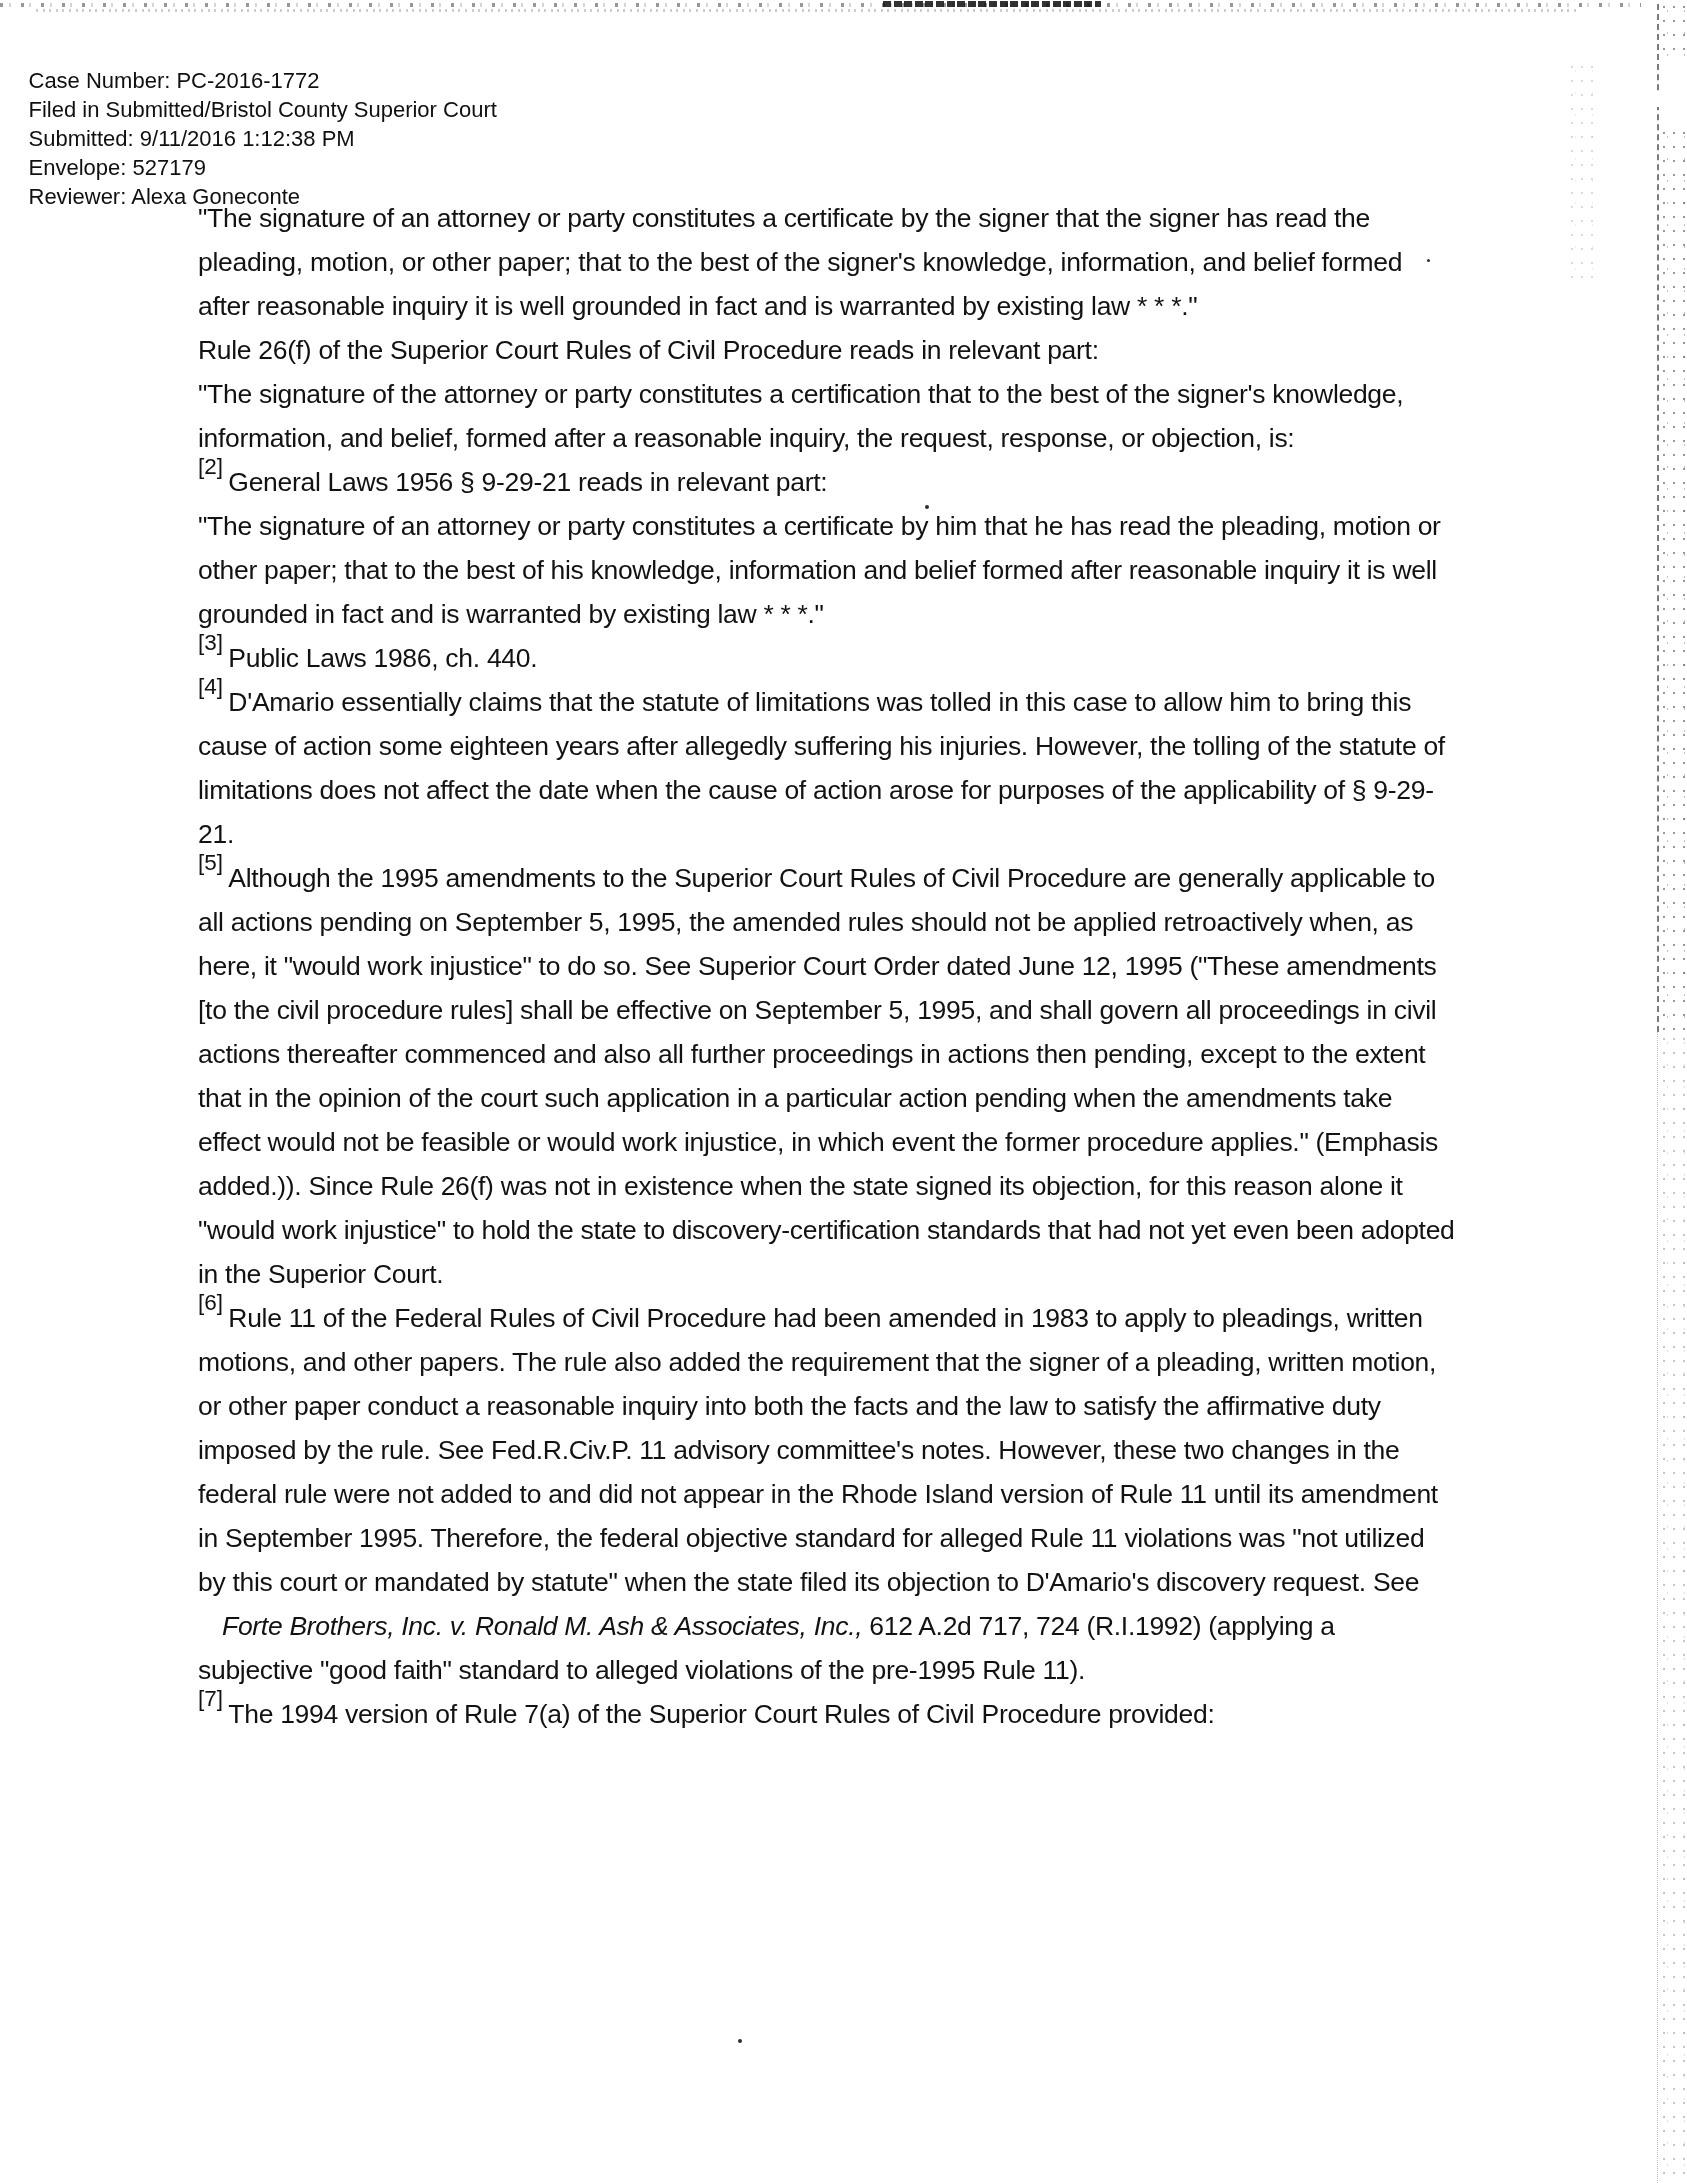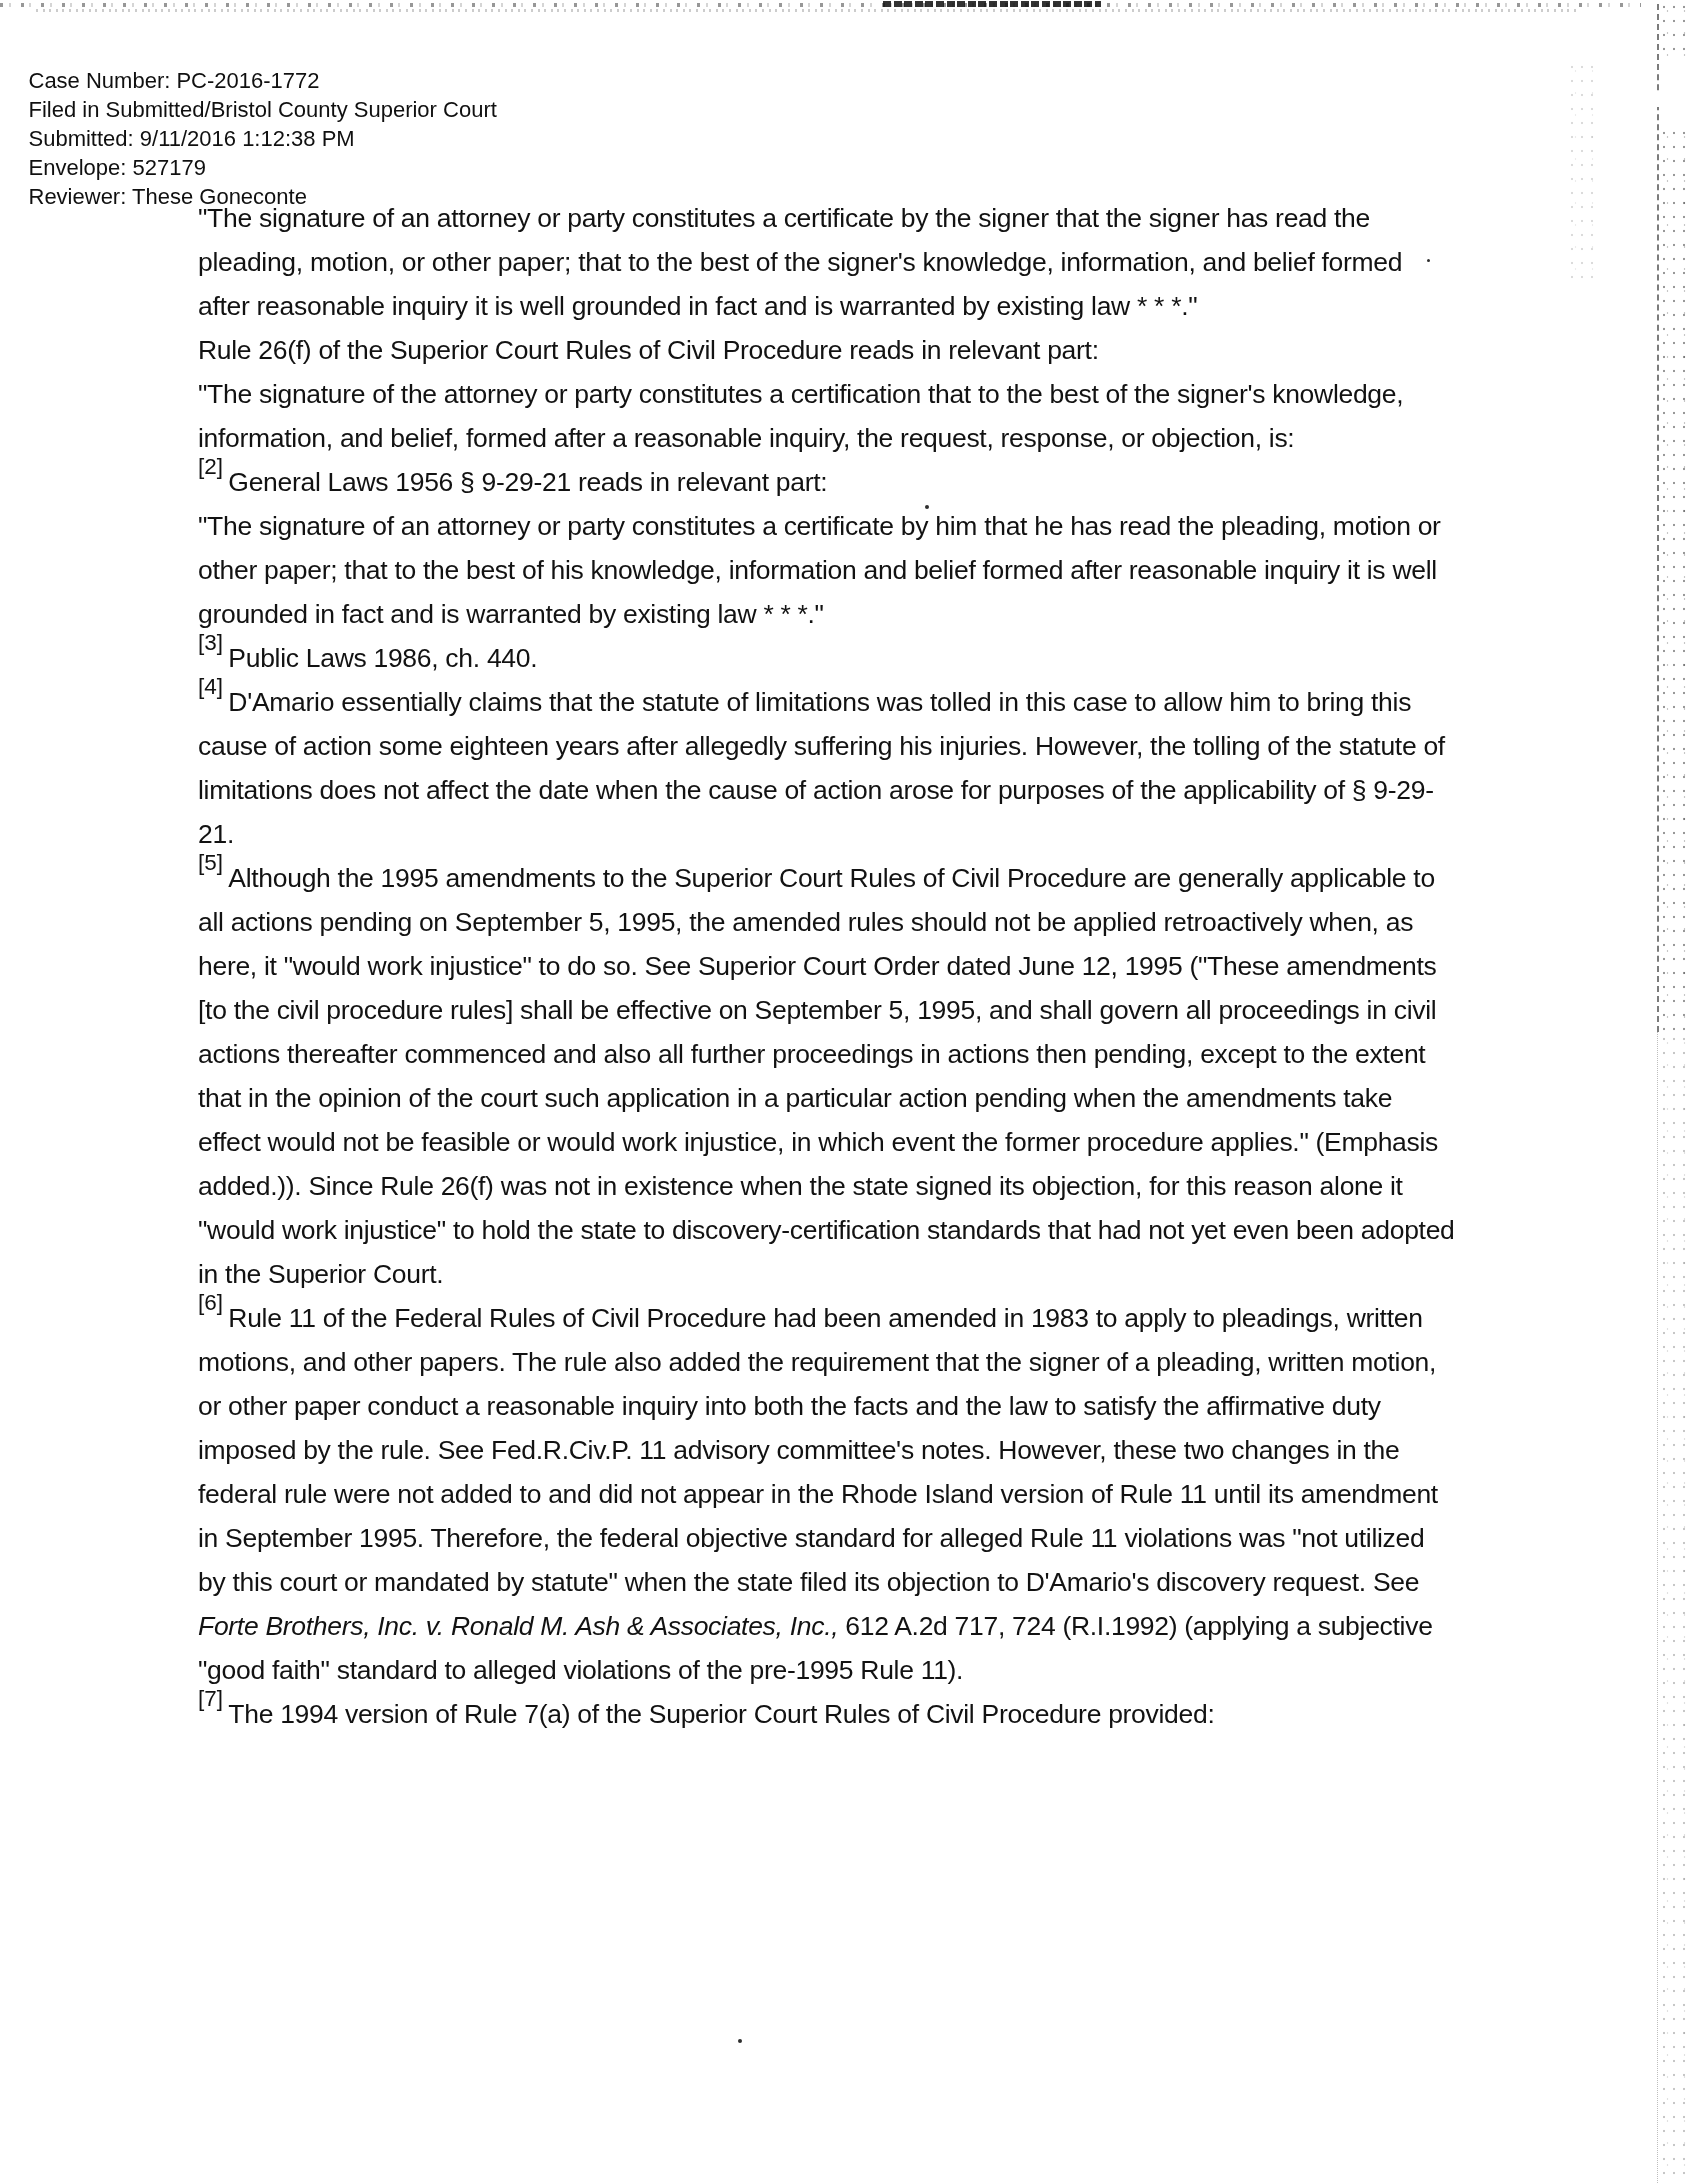--- a/index.html
+++ b/index.html
@@ -39,21 +39,21 @@
   .stamp{position:absolute;left:16.5px;top:66px;font-size:22px;line-height:29px;color:#101010;white-space:nowrap;margin-left:12px;}
 
   
   .body-text{
     position:absolute;left:198px;top:196px;width:1257px;
     font-size:26.5px;line-height:44px;letter-spacing:-0.3px;color:#121212;
     text-align:left;
   }
   .para{margin:0;padding:0;}
   sup.fn{font-size:22.5px;line-height:0;position:relative;top:-0.32em;letter-spacing:0;margin-right:5.3px;}
-  em{font-style:italic;}
+  em{font-style:italic;margin-left:24px;}
 </style>
 </head>
 <body>
 
 <div class="page">
 
   <div class="noise-a"></div>
   <div class="noise-b"></div>
   <div class="noise-dark"></div>
   <div class="edge-dash"></div>
@@ -65,21 +65,21 @@
   <div class="spk spk4"></div>
   <div class="dot dot1"></div>
   <div class="dot dot2"></div>
   <div class="dot dot3"></div>
 
   <div class="stamp">
     <div>Case Number: PC-2016-1772</div>
     <div>Filed in Submitted/Bristol County Superior Court</div>
     <div>Submitted: 9/11/2016 1:12:38 PM</div>
     <div>Envelope: 527179</div>
-    <div>Reviewer: These Goneconte</div>
+    <div>Reviewer: Alexa Goneconte</div>
   </div>
 
   <div class="body-text">
       <div class="para"><span>"The signature of an attorney or party constitutes a certificate by the signer that the signer has read the pleading, motion, or other paper; that to the best of the signer's knowledge, information, and belief formed after reasonable inquiry it is well grounded in fact and is warranted by existing law * * *."</span></div>
       <div class="para"><span>Rule 26(f) of the Superior Court Rules of Civil Procedure reads in relevant part:</span></div>
       <div class="para"><span>"The signature of the attorney or party constitutes a certification that to the best of the signer's knowledge, information, and belief, formed after a reasonable inquiry, the request, response, or objection, is:</span></div>
       <div class="para"><sup class="fn">[2]</sup><span>General Laws 1956 § 9-29-21 reads in relevant part:</span></div>
       <div class="para"><span>"The signature of an attorney or party constitutes a certificate by him that he has read the pleading, motion or other paper; that to the best of his knowledge, information and belief formed after reasonable inquiry it is well grounded in fact and is warranted by existing law * * *."</span></div>
       <div class="para"><sup class="fn">[3]</sup><span>Public Laws 1986, ch. 440.</span></div>
       <div class="para"><sup class="fn">[4]</sup><span>D'Amario essentially claims that the statute of limitations was tolled in this case to allow him to bring this cause of action some eighteen years after allegedly suffering his injuries. However, the tolling of the statute of limitations does not affect the date when the cause of action arose for purposes of the applicability of § 9-29-21.</span></div>

